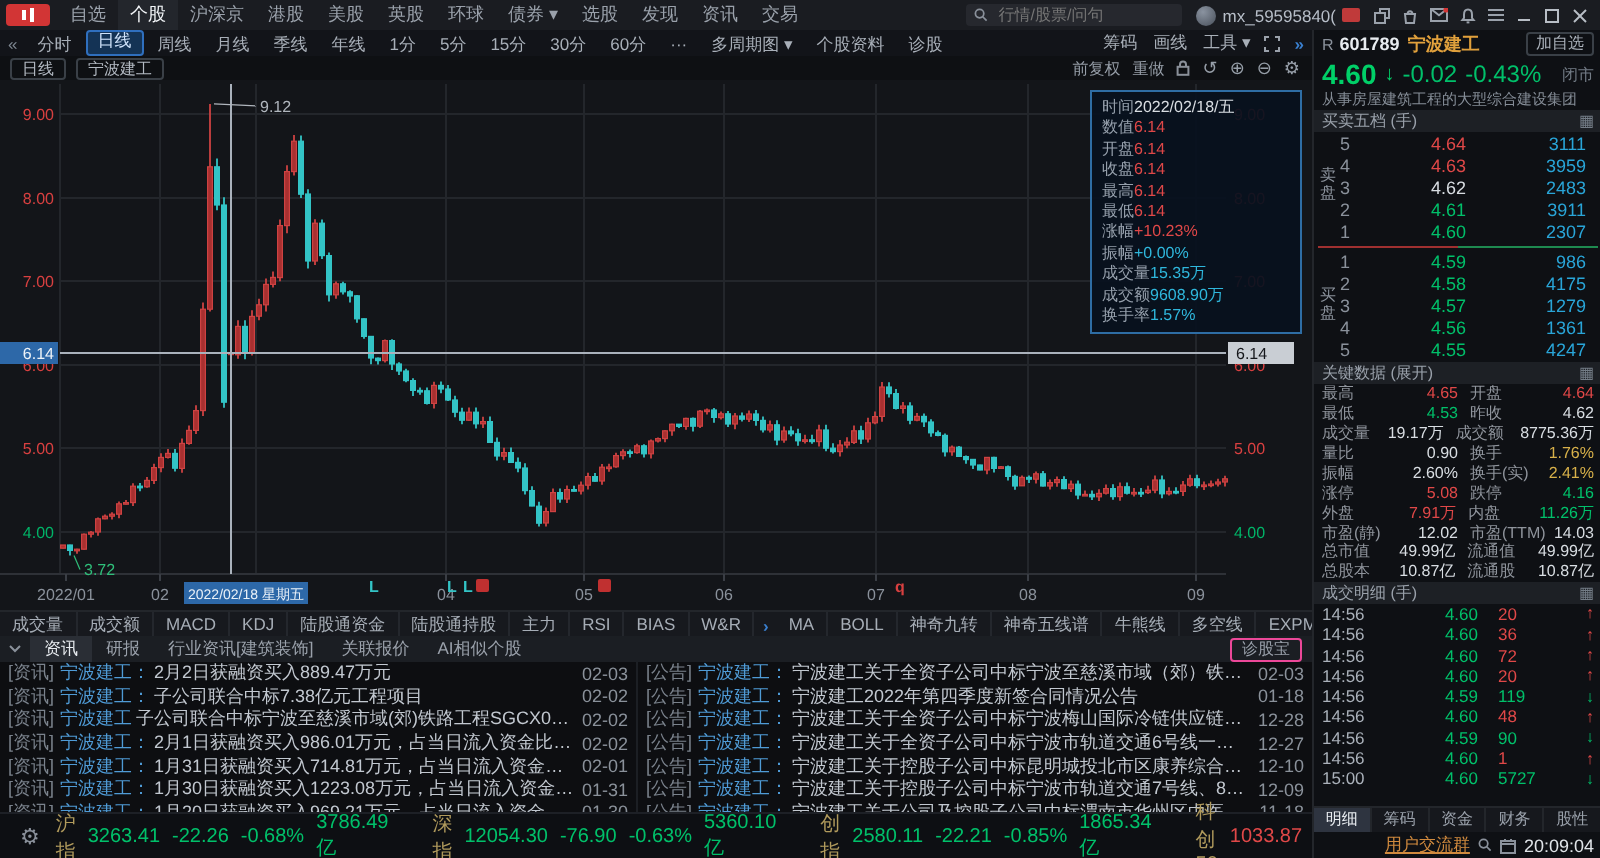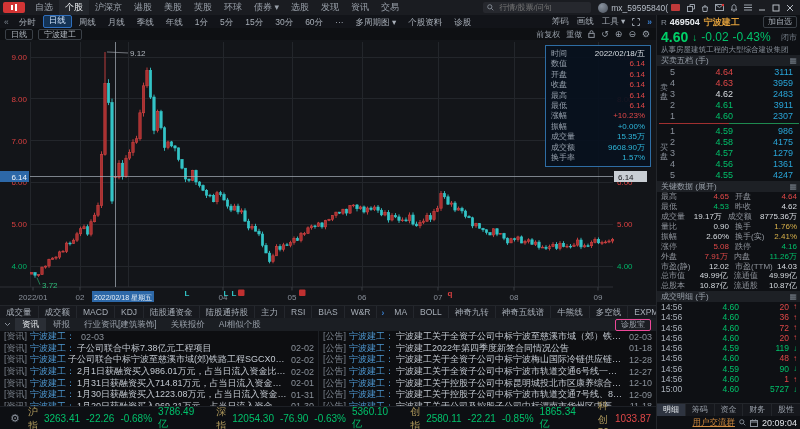--- a/index.html
+++ b/index.html
@@ -43,21 +43,21 @@
   
   .chart{position:absolute;left:0;top:40px;width:656px;height:265px;background:#131519;}
   .chart svg{position:absolute;left:0;top:0;}
   .grid{stroke:#23262b;stroke-width:1;shape-rendering:crispEdges;}
   .cu{stroke:#ce4242;stroke-width:0.9;} .cuf{fill:#a83030;stroke:#ce4242;stroke-width:0.6;}
   .cd{stroke:#33c4c6;stroke-width:0.9;} .cdf{fill:#33c4c6;stroke:#33c4c6;stroke-width:0.6;}
   .xh{stroke:#aab2bc;stroke-width:0.7;shape-rendering:crispEdges;}
   .axt{font-size:8px;font-family:"Liberation Sans","DejaVu Sans",sans-serif;}
   .tooltip{position:absolute;left:545px;top:5px;width:94px;background:rgba(8,17,30,.93);
            border:1px solid #2e6da4;padding:3px 5px;z-index:5;}
-  .tt-row{display:flex;justify-content:space-between;font-size:8px;line-height:10.4px;}
+  .tt-row{display:flex;justify-content:flex-start;font-size:8px;line-height:10.4px;}
   .tt-row .l{color:#96a0ac;} 
   
   .indbar{position:absolute;left:0;top:305px;width:656px;height:13px;background:#17191e;
           display:flex;align-items:center;font-size:8.5px;color:#a6adb6;border-top:1px solid #23262b;}
   .ind-item{padding:0 6px;height:13px;line-height:13px;border-right:1px solid #24272d;cursor:pointer;white-space:nowrap;}
   .ind-more{color:#3a80d0;font-weight:bold;padding:0 4px;cursor:pointer;}
   .ind-manage{margin-left:auto;margin-right:4px;border:1px solid #3a4047;border-radius:2px;
               padding:0 5px;height:10px;line-height:10px;cursor:pointer;}
   
   .news{position:absolute;left:0;top:318px;width:656px;height:88px;background:#0d0e11;}
@@ -118,21 +118,21 @@
   .ob-div .d-red{flex:1;height:1px;background:#a03030;}
   .ob-div .d-green{flex:1;height:1px;background:#1e8a50;}
   .kd-row{display:flex;align-items:center;height:9.9px;font-size:8px;padding:0 4px;}
   .kd-row .kl{width:34px;color:#8f949c;white-space:nowrap;}
   .kd-row .kv{width:34px;text-align:right;color:#d8dde2;white-space:nowrap;}
   .kd-row .kl2{width:36px;margin-left:6px;color:#8f949c;white-space:nowrap;}
   .kd-row .kv2{flex:1;text-align:right;color:#d8dde2;white-space:nowrap;}
   .tk-row{display:flex;align-items:center;height:10.3px;font-size:8.5px;padding:0 4px;}
   .tk-time{width:30px;color:#aab1ba;}
   .tk-pr{flex:1;text-align:right;padding-right:10px;}
-  .tk-vol{width:40px;text-align:right;}
+  .tk-vol{width:40px;text-align:left;}
   .tk-arrow{width:8px;text-align:right;font-size:8px;}
   .rp-tabs{height:12px;display:flex;border-top:1px solid #23262b;background:#16181d;}
   .rp-tab{flex:1;text-align:center;font-size:8px;line-height:12px;color:#9aa1ab;border-right:1px solid #23262b;cursor:pointer;}
   .rp-tab.sel{background:#2e3440;color:#e8ecf0;}
   .rp-clock{height:13px;display:flex;align-items:center;justify-content:flex-end;gap:4px;
             padding:0 4px;font-size:9px;}
   .rp-group{color:#d08a3e;text-decoration:underline;cursor:pointer;font-size:8.5px;}
   .rp-time{color:#e0e4e8;}
   .icon-btn{cursor:pointer;display:flex;align-items:center;}
 </style>
@@ -811,20 +811,21 @@
           <span class="news-tab">AI相似个股</span>
         </div>
       <span class="news-sidebtn">诊股宝</span>
     </div>
     <div class="news-cols">
       <div class="ncol l">
 
           <div class="nrow">
             <span class="ntag">[资讯]</span>
             <span class="nname">宁波建工：</span>
+            <span class="ntitle">2月2日获融资买入889.47万元</span>
             <span class="ndate">02-03</span>
           </div>
 
           <div class="nrow">
             <span class="ntag">[资讯]</span>
             <span class="nname">宁波建工：</span>
             <span class="ntitle">子公司联合中标7.38亿元工程项目</span>
             <span class="ndate">02-02</span>
           </div>
 
@@ -951,21 +952,21 @@
           <span class="red">+2.19</span>
           <span class="red">+0.21%</span>
           <span class="red">579.00亿</span>
         </div>
       </div>
   </div>
 
   <div class="rpanel">
     <div class="rp-header">
       <span class="rp-r">R</span>
-      <span class="rp-code">469504</span>
+      <span class="rp-code">601789</span>
       <span class="rp-name">宁波建工</span>
       <span class="rp-add">加自选</span>
     </div>
     <div class="rp-price">
       <span class="rp-last">4.60</span>
       <span class="rp-arrow">↓</span>
       <span class="rp-chg">-0.02</span>
       <span class="rp-chg">-0.43%</span>
       <span class="rp-state">闭市</span>
     </div>

